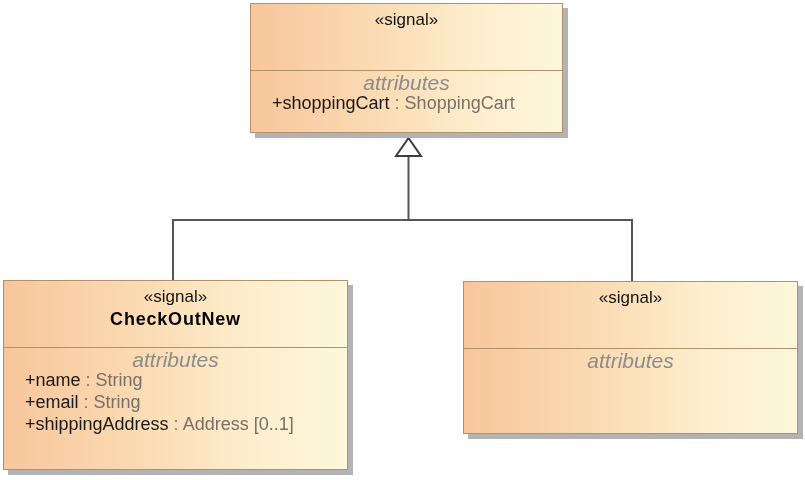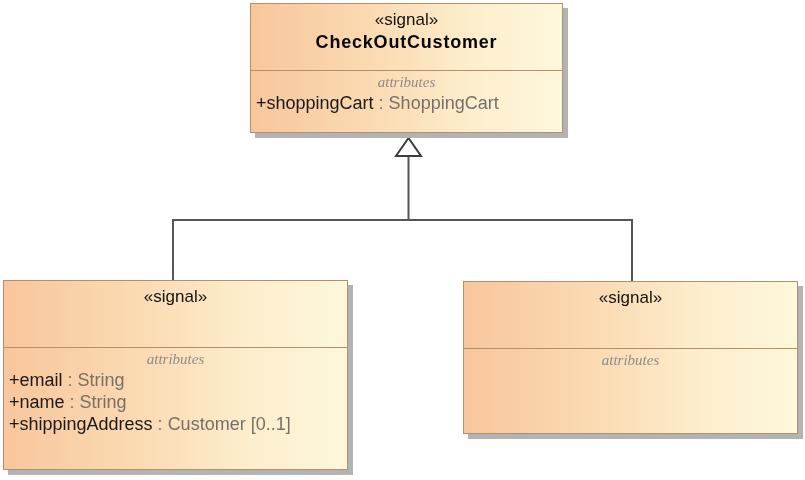--- a/index.html
+++ b/index.html
@@ -39,32 +39,32 @@
     color:#050505;
     line-height:24px;
     letter-spacing:0.8px;
   }
   .uml-compartment{
     box-sizing:border-box;
     padding:2px 0 4px 0;
   }
   .compartment-label{
     text-align:center;
-    font-size:15px;
+    font-size:21px;
     font-style:italic;
     color:#8c8c8c;
     line-height:19px;
-    font-family:Liberation Serif, serif;
   }
   .attr-row{
     font-size:18px;
     line-height:22px;
     color:#6e6a63;
     padding-left:5px;
     white-space:nowrap;
+    margin-left:16px;
   }
   .attr-vis{color:#141414;font-weight:normal;}
   .attr-name{color:#1a1a1a;}
   .attr-sep{color:#7a7670;}
   .attr-type{color:#767069;}
   .attr-mult{color:#767069;text-align:center;}
 </style>
 </head>
 <body>
 
@@ -79,44 +79,44 @@
     <line x1="173" y1="219" x2="173" y2="281" stroke="#555555" stroke-width="2"></line>
 
     <line x1="632" y1="219" x2="632" y2="281" stroke="#555555" stroke-width="2"></line>
 
     <polygon points="408.5,138 396,156 421,156" fill="#ffffff" stroke="#3c3c3c" stroke-width="2" stroke-linejoin="miter"></polygon>
   </svg>
 
   <div class="uml-class" style="left:250px;top:3px;width:313px;height:130px;">
     <div class="uml-header" style="height:67px;">
       <div class="stereotype">«signal»</div>
-      <div class="class-name">CheckOutCustomer</div>
     </div>
     <div class="uml-compartment">
       <div class="compartment-label">attributes</div>
       <div class="attr-row">
         <span class="attr-vis">+</span><span class="attr-name">shoppingCart</span><span class="attr-sep"> : </span><span class="attr-type">ShoppingCart</span><span class="attr-mult"></span>
       </div>
     </div>
   </div>
 
   <div class="uml-class" style="left:3px;top:280px;width:345px;height:190px;">
     <div class="uml-header" style="height:67px;">
       <div class="stereotype">«signal»</div>
+      <div class="class-name">CheckOutNew</div>
     </div>
     <div class="uml-compartment">
       <div class="compartment-label">attributes</div>
       <div class="attr-row">
+        <span class="attr-vis">+</span><span class="attr-name">name</span><span class="attr-sep"> : </span><span class="attr-type">String</span><span class="attr-mult"></span>
+      </div>
+      <div class="attr-row">
         <span class="attr-vis">+</span><span class="attr-name">email</span><span class="attr-sep"> : </span><span class="attr-type">String</span><span class="attr-mult"></span>
       </div>
       <div class="attr-row">
-        <span class="attr-vis">+</span><span class="attr-name">name</span><span class="attr-sep"> : </span><span class="attr-type">String</span><span class="attr-mult"></span>
-      </div>
-      <div class="attr-row">
-        <span class="attr-vis">+</span><span class="attr-name">shippingAddress</span><span class="attr-sep"> : </span><span class="attr-type">Customer</span><span class="attr-mult"> [0..1]</span>
+        <span class="attr-vis">+</span><span class="attr-name">shippingAddress</span><span class="attr-sep"> : </span><span class="attr-type">Address</span><span class="attr-mult"> [0..1]</span>
       </div>
     </div>
   </div>
 
   <div class="uml-class" style="left:463px;top:281px;width:335px;height:153px;">
     <div class="uml-header" style="height:67px;">
       <div class="stereotype">«signal»</div>
     </div>
     <div class="uml-compartment">
       <div class="compartment-label">attributes</div>

